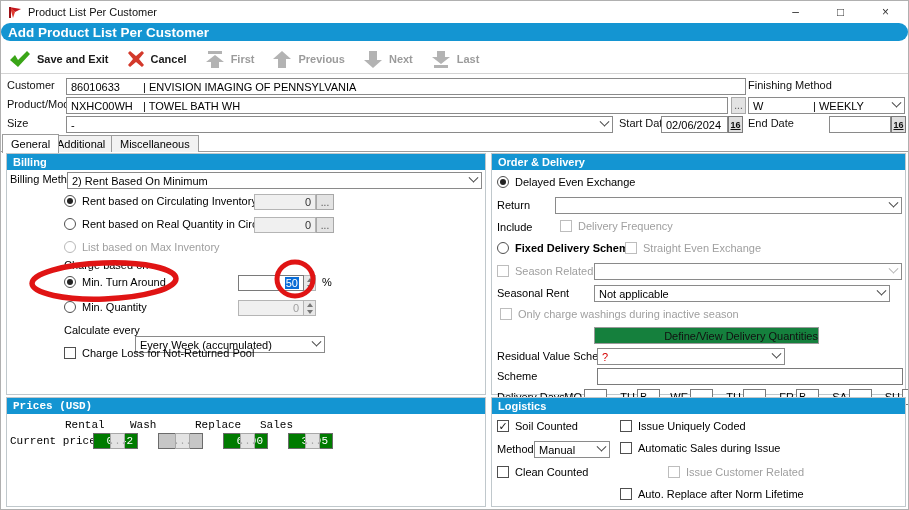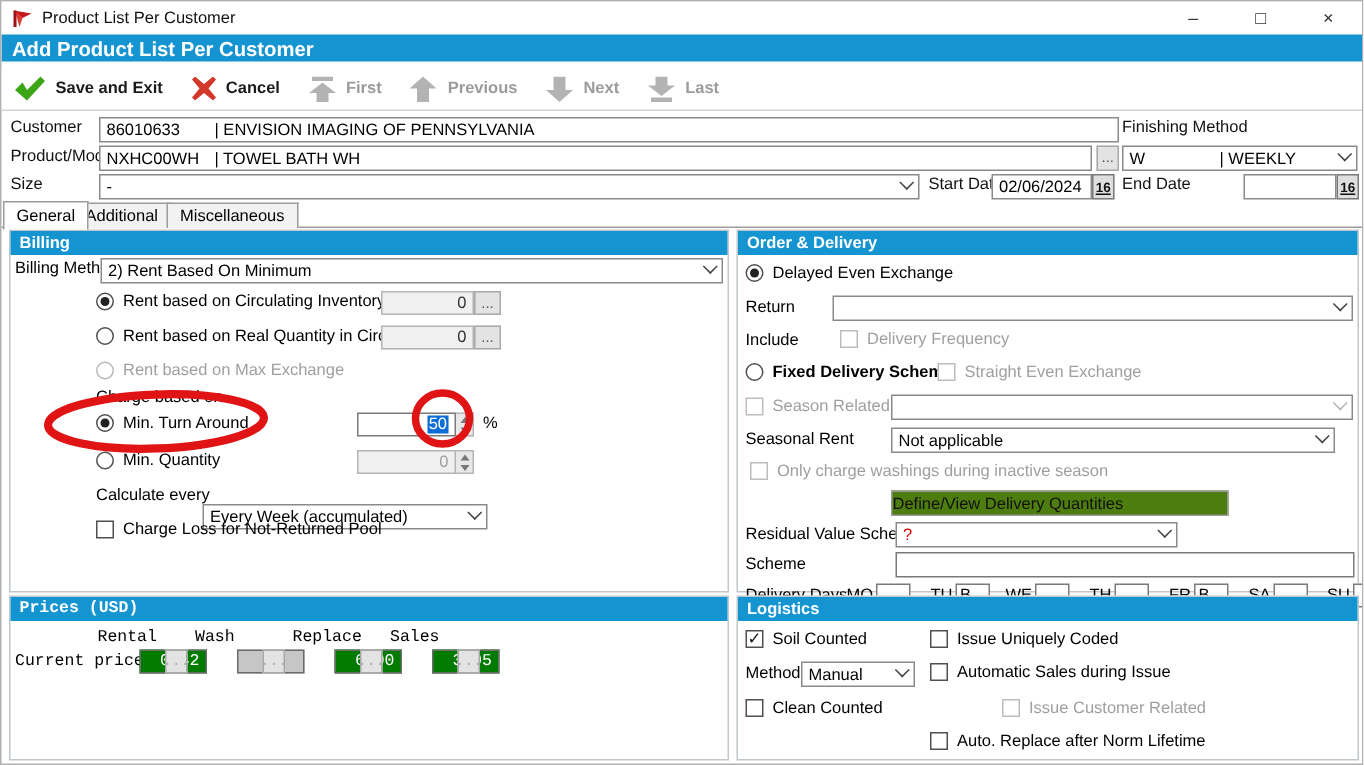--- a/index.html
+++ b/index.html
@@ -12,21 +12,21 @@
   .titlebar { position: absolute; top: 0; left: 0; right: 0; height: 22px;
     display: flex; align-items: center; background: #fff; }
   .titlebar .app-icon { margin: 0 6px 0 7px; width: 14px; height: 13px; }
   .titlebar .title { font-size: 11px; color: #111; }
   .win-controls { margin-left: auto; display: flex; height: 22px; }
   .win-btn { width: 45px; height: 22px; display: flex; align-items: center; justify-content: center;
     font-size: 12px; color: #333; cursor: default; }
   
   .page-header { position: absolute; top: 22px; left: 0; right: 0; height: 18px;
     background: var(--blue); color: #fff; font-weight: bold; font-size: 13.5px;
-    display: flex; align-items: center; padding-left: 7px; }
+    display: flex; align-items: center; padding-left: 7px; border-radius: 11px; }
   
   .toolbar { position: absolute; top: 44px; left: 0; right: 0; height: 29px;
     display: flex; align-items: center; background: #fff; border-bottom: 1px solid #d4d4d4; padding-left: 8px; }
   .tool-item { display: flex; align-items: center; gap: 6px; margin-right: 18px; font-weight: bold; cursor: pointer; }
   .tool-item .lbl-dark { color: #1a1a1a; }
   .tool-item .lbl-gray { color: #9b9b9b; }
   
   .abs { position: absolute; display: flex; align-items: center; }
   .flabel { color: #111; }
   .tfield { height: 17px; border: 1px solid #8a8a8a; background: #fff; display: flex;
@@ -74,22 +74,22 @@
   .spin i { width: 0; height: 0; border-left: 3px solid transparent; border-right: 3px solid transparent; }
   .spin .up { border-bottom: 4px solid #777; }
   .spin .dn { border-top: 4px solid #777; }
   .white-field { background: #fff; border: 1px solid #7a7a7a; }
   .sel-text { background: var(--selblue); color: #fff; padding: 0 1px; }
   .price-field { height: 16px; border: 1px solid #6b6b6b; color: #fff; font-weight: normal;
     display: flex; align-items: center; justify-content: flex-end; padding-right: 4px; margin-left: 28px; }
   .price-green { background: var(--green); }
   .price-gray { background: #c6c6c6; }
   .dots-dim { color: #aaa; }
-  .push-btn { height: 17px; background: #4d7c0f; border: 1px solid #9a9a9a;
-    display: flex; align-items: center; justify-content: flex-start; cursor: pointer; }
+  .push-btn { height: 17px; background: #15803d; border: 1px solid #9a9a9a;
+    display: flex; align-items: center; justify-content: flex-end; cursor: pointer; }
   .red-text { color: #d40000; }
   .day-grp { display: flex; align-items: center; margin-right: 8px; }
   .day-grp .dlabel { width: 20px; text-align: right; margin-right: 2px; }
   .day-grp input { width: 23px; height: 16px; border: 1px solid #7a7a7a; font: 11px "Liberation Sans", sans-serif; padding: 0 2px; }
   input.plain { border: 1px solid #7a7a7a; height: 17px; font: 11px "Liberation Sans", sans-serif; padding: 0 3px; }
   
   .annot { position: absolute; inset: 0; pointer-events: none; z-index: 50; }
 </style>
 </head>
 <body>
@@ -230,21 +230,21 @@
         <span class="radio"></span>
         <span class="opt-label">Rent based on Real Quantity in Circulation</span>
       </div>
       <div class="grow numfield" style="left:247px; top:47px; width:62px;">
         <span>0</span>
       </div>
       <div class="grow mini-btn" style="left:309px; top:47px; width:18px; height:16px;">...</div>
 
       <div class="grow" style="left:57px; top:71px;">
         <span class="radio disabled"></span>
-        <span class="opt-label disabled-text">Rent based on Max Exchange</span>
+        <span class="opt-label disabled-text">List based on Max Inventory</span>
       </div>
 
       <div class="grow" style="left:57px; top:89px;">
           <span>Charge based on</span>
         </div>
 
       <div class="grow" style="left:57px; top:106px;">
         <span class="radio checked"></span>
         <span class="opt-label">Min. Turn Around</span>
       </div>

